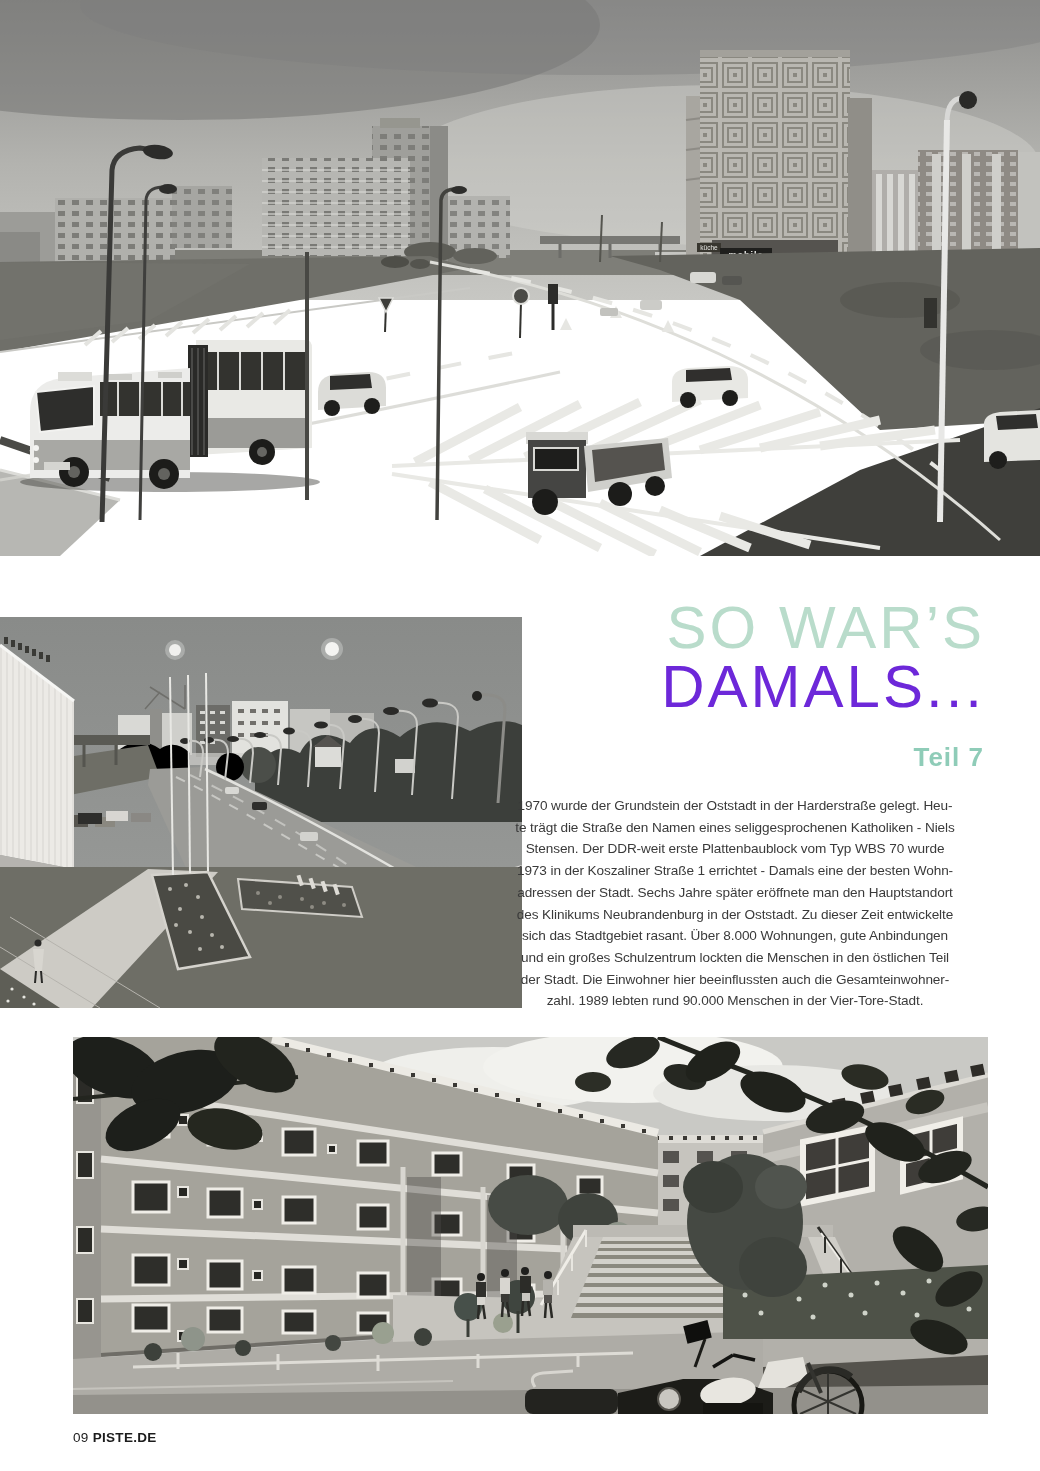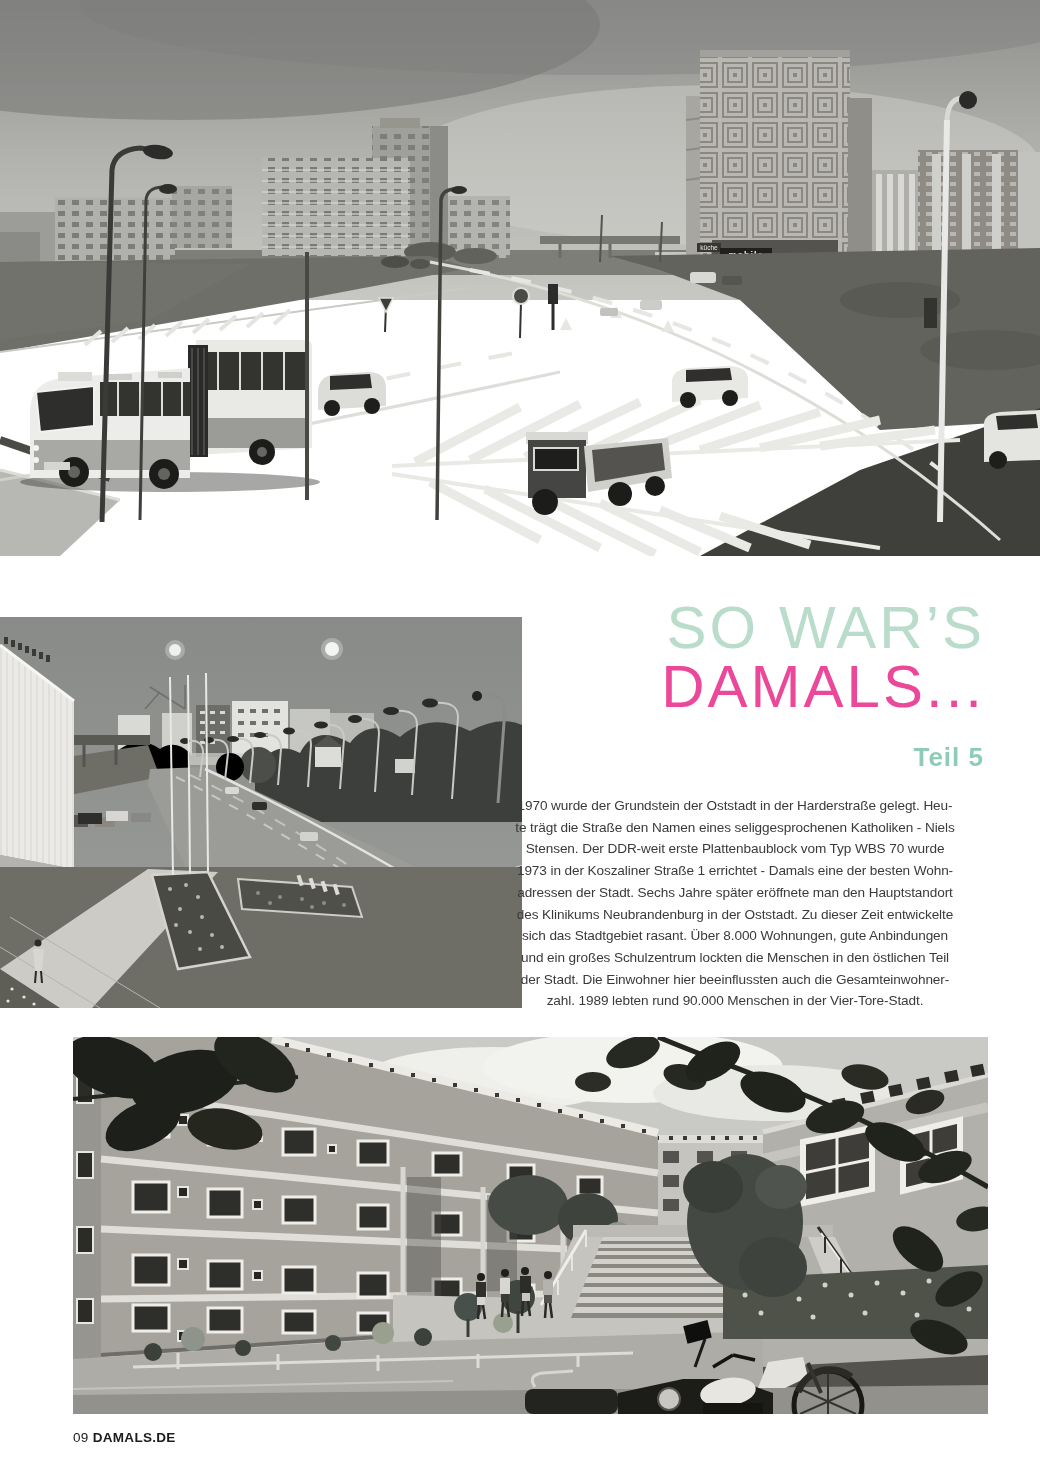--- a/index.html
+++ b/index.html
@@ -776,35 +776,35 @@
         <ellipse cx="845" cy="212" rx="30" ry="16" fill="#20221c" transform="rotate(40 845 212)"></ellipse>
         <ellipse cx="886" cy="252" rx="26" ry="14" fill="#23251f" transform="rotate(-30 886 252)"></ellipse>
         <ellipse cx="866" cy="300" rx="30" ry="15" fill="#20221c" transform="rotate(20 866 300)"></ellipse>
         <ellipse cx="905" cy="182" rx="22" ry="12" fill="#272923" transform="rotate(-10 905 182)"></ellipse>
       </g>
     </svg>
   </div>
 
   <div class="title-block">
     <div class="title-line" style="color: rgb(185, 220, 203);">SO WAR’S</div>
-    <div class="title-line" style="color: #ec4899;">DAMALS...</div>
+    <div class="title-line" style="color: #6d28d9;">DAMALS...</div>
   </div>
 
-  <div class="subtitle" style="color: rgb(143, 204, 184);">Teil 5</div>
+  <div class="subtitle" style="color: rgb(143, 204, 184);">Teil 7</div>
 
   <div class="body-text">1970 wurde der Grundstein der Oststadt in der Harderstraße gelegt. Heu-
 te trägt die Straße den Namen eines seliggesprochenen Katholiken - Niels
 Stensen. Der DDR-weit erste Plattenbaublock vom Typ WBS 70 wurde
 1973 in der Koszaliner Straße 1 errichtet - Damals eine der besten Wohn-
 adressen der Stadt. Sechs Jahre später eröffnete man den Hauptstandort
 des Klinikums Neubrandenburg in der Oststadt. Zu dieser Zeit entwickelte
 sich das Stadtgebiet rasant. Über 8.000 Wohnungen, gute Anbindungen
 und ein großes Schulzentrum lockten die Menschen in den östlichen Teil
 der Stadt. Die Einwohner hier beeinflussten auch die Gesamteinwohner-
 zahl. 1989 lebten rund 90.000 Menschen in der Vier-Tore-Stadt.</div>
 
   <div class="footer">
     <span>09</span>
     <span> </span>
-    <span class="bold">DAMALS.DE</span>
+    <span class="bold">PISTE.DE</span>
   </div>
 
 </div>
 
 </body></html>

